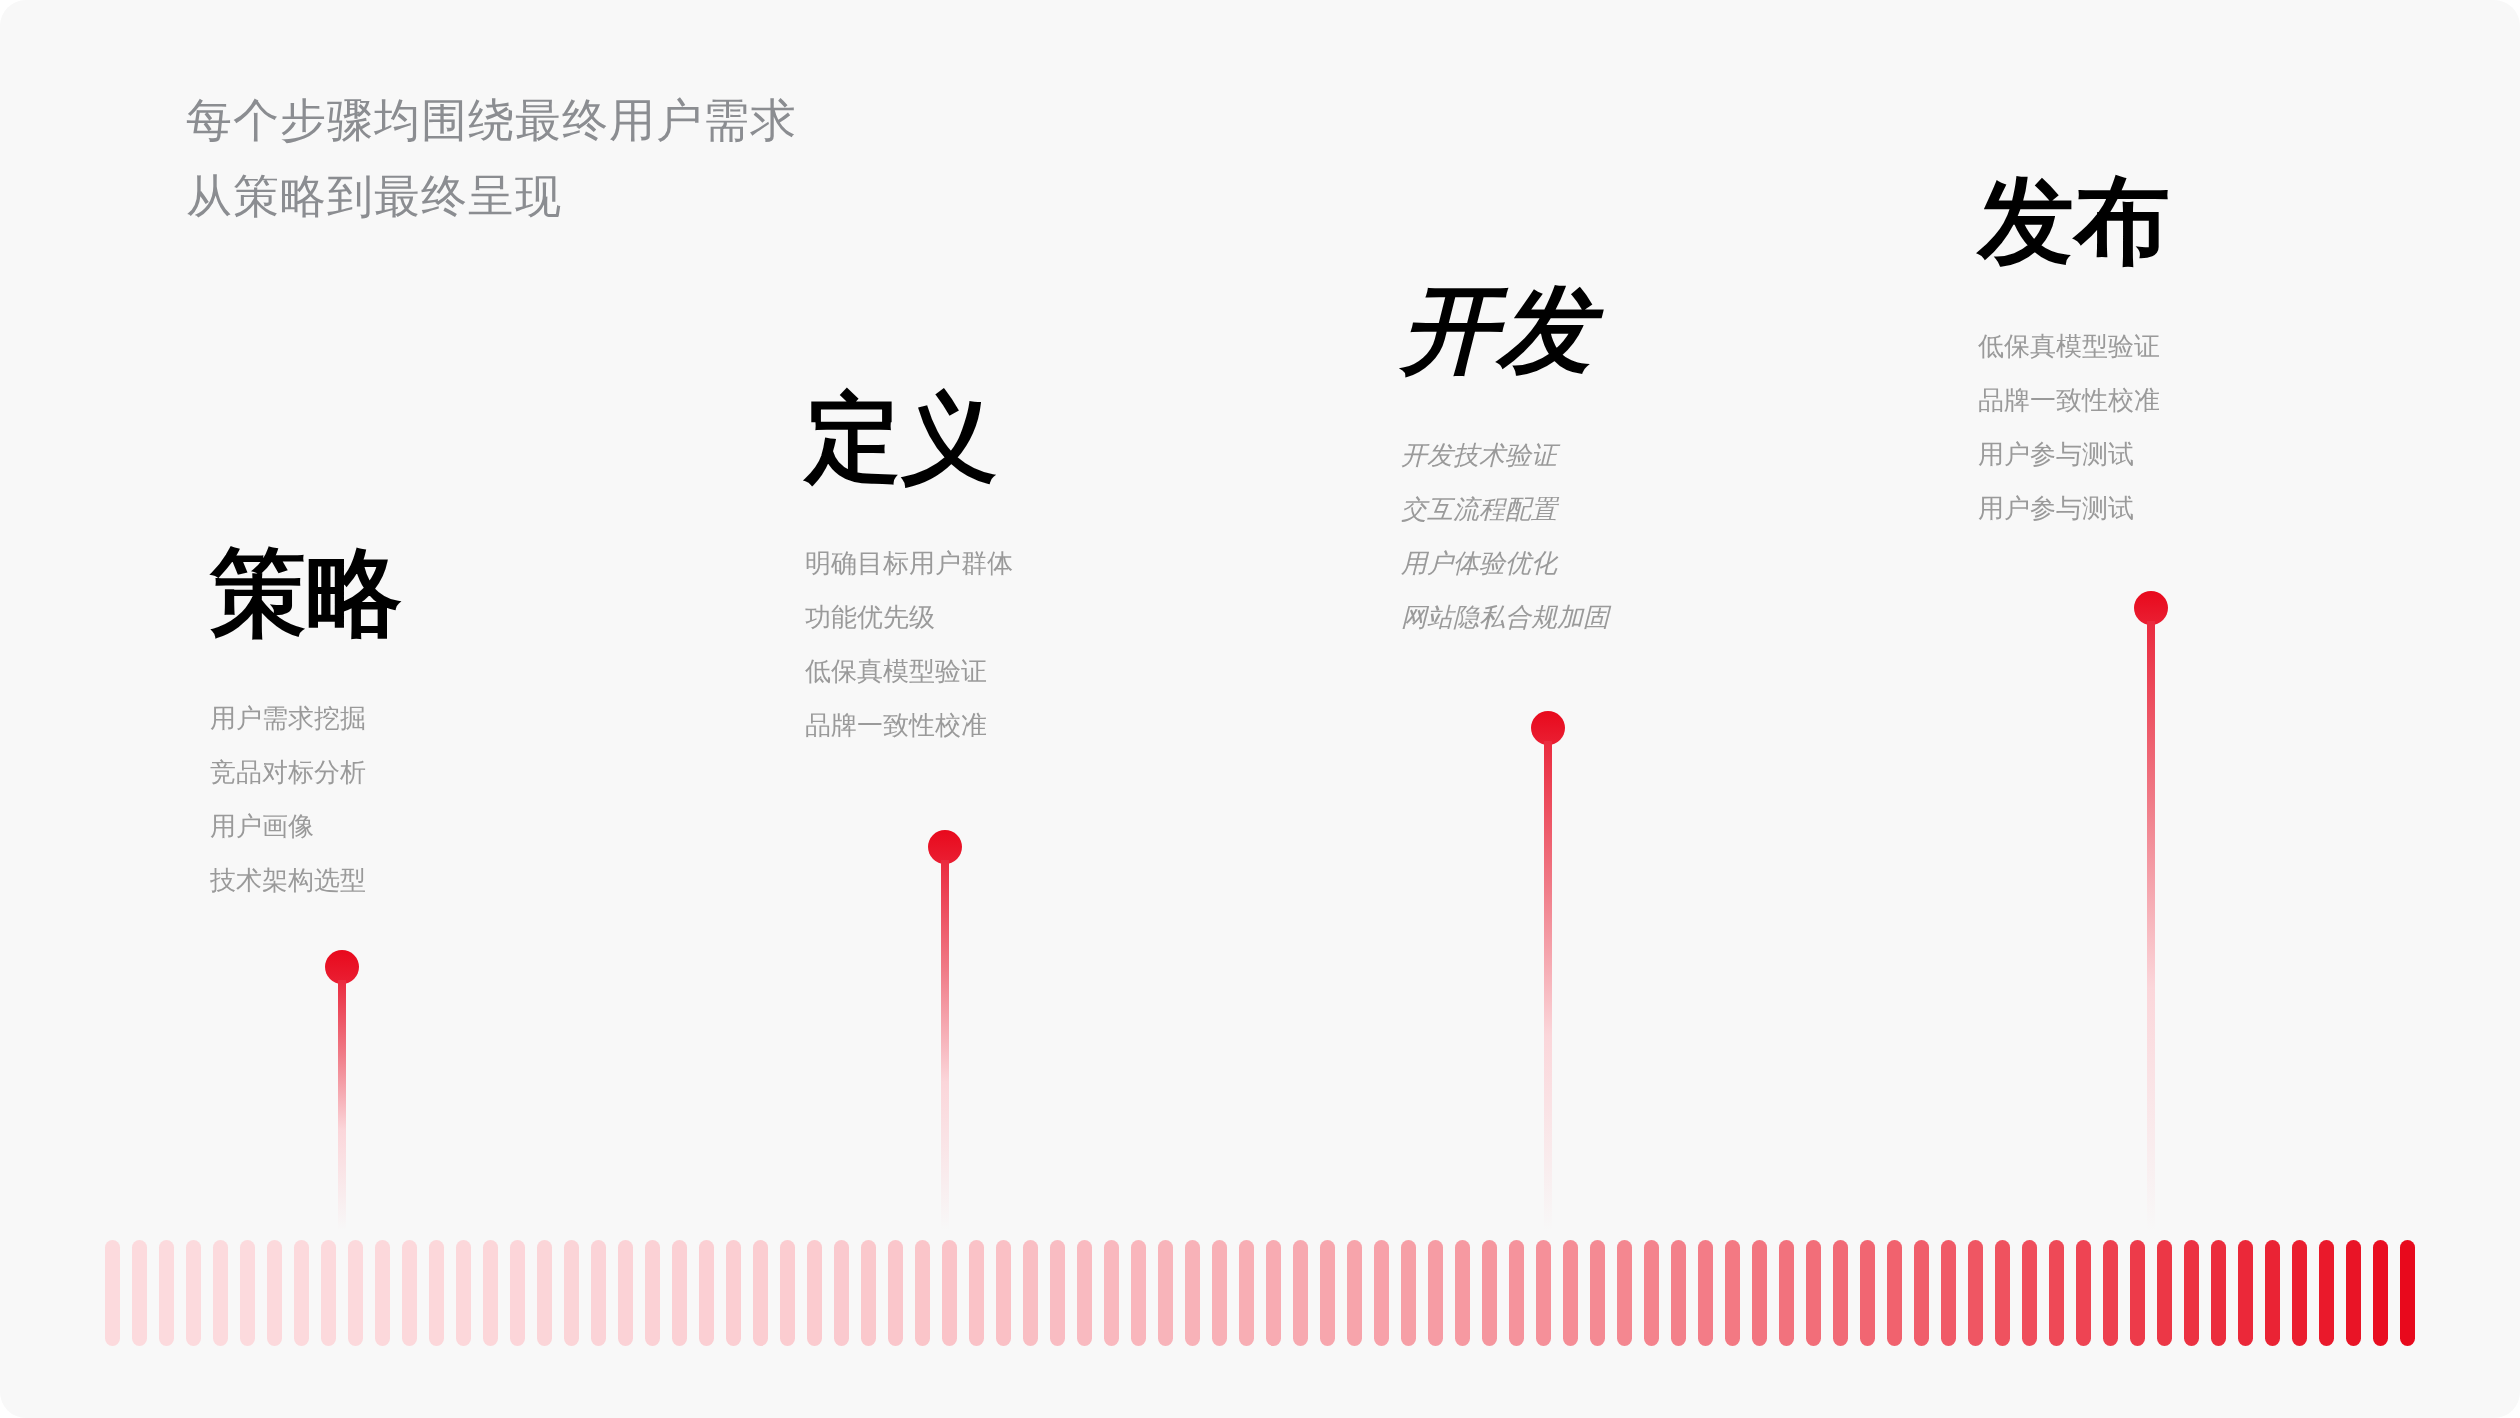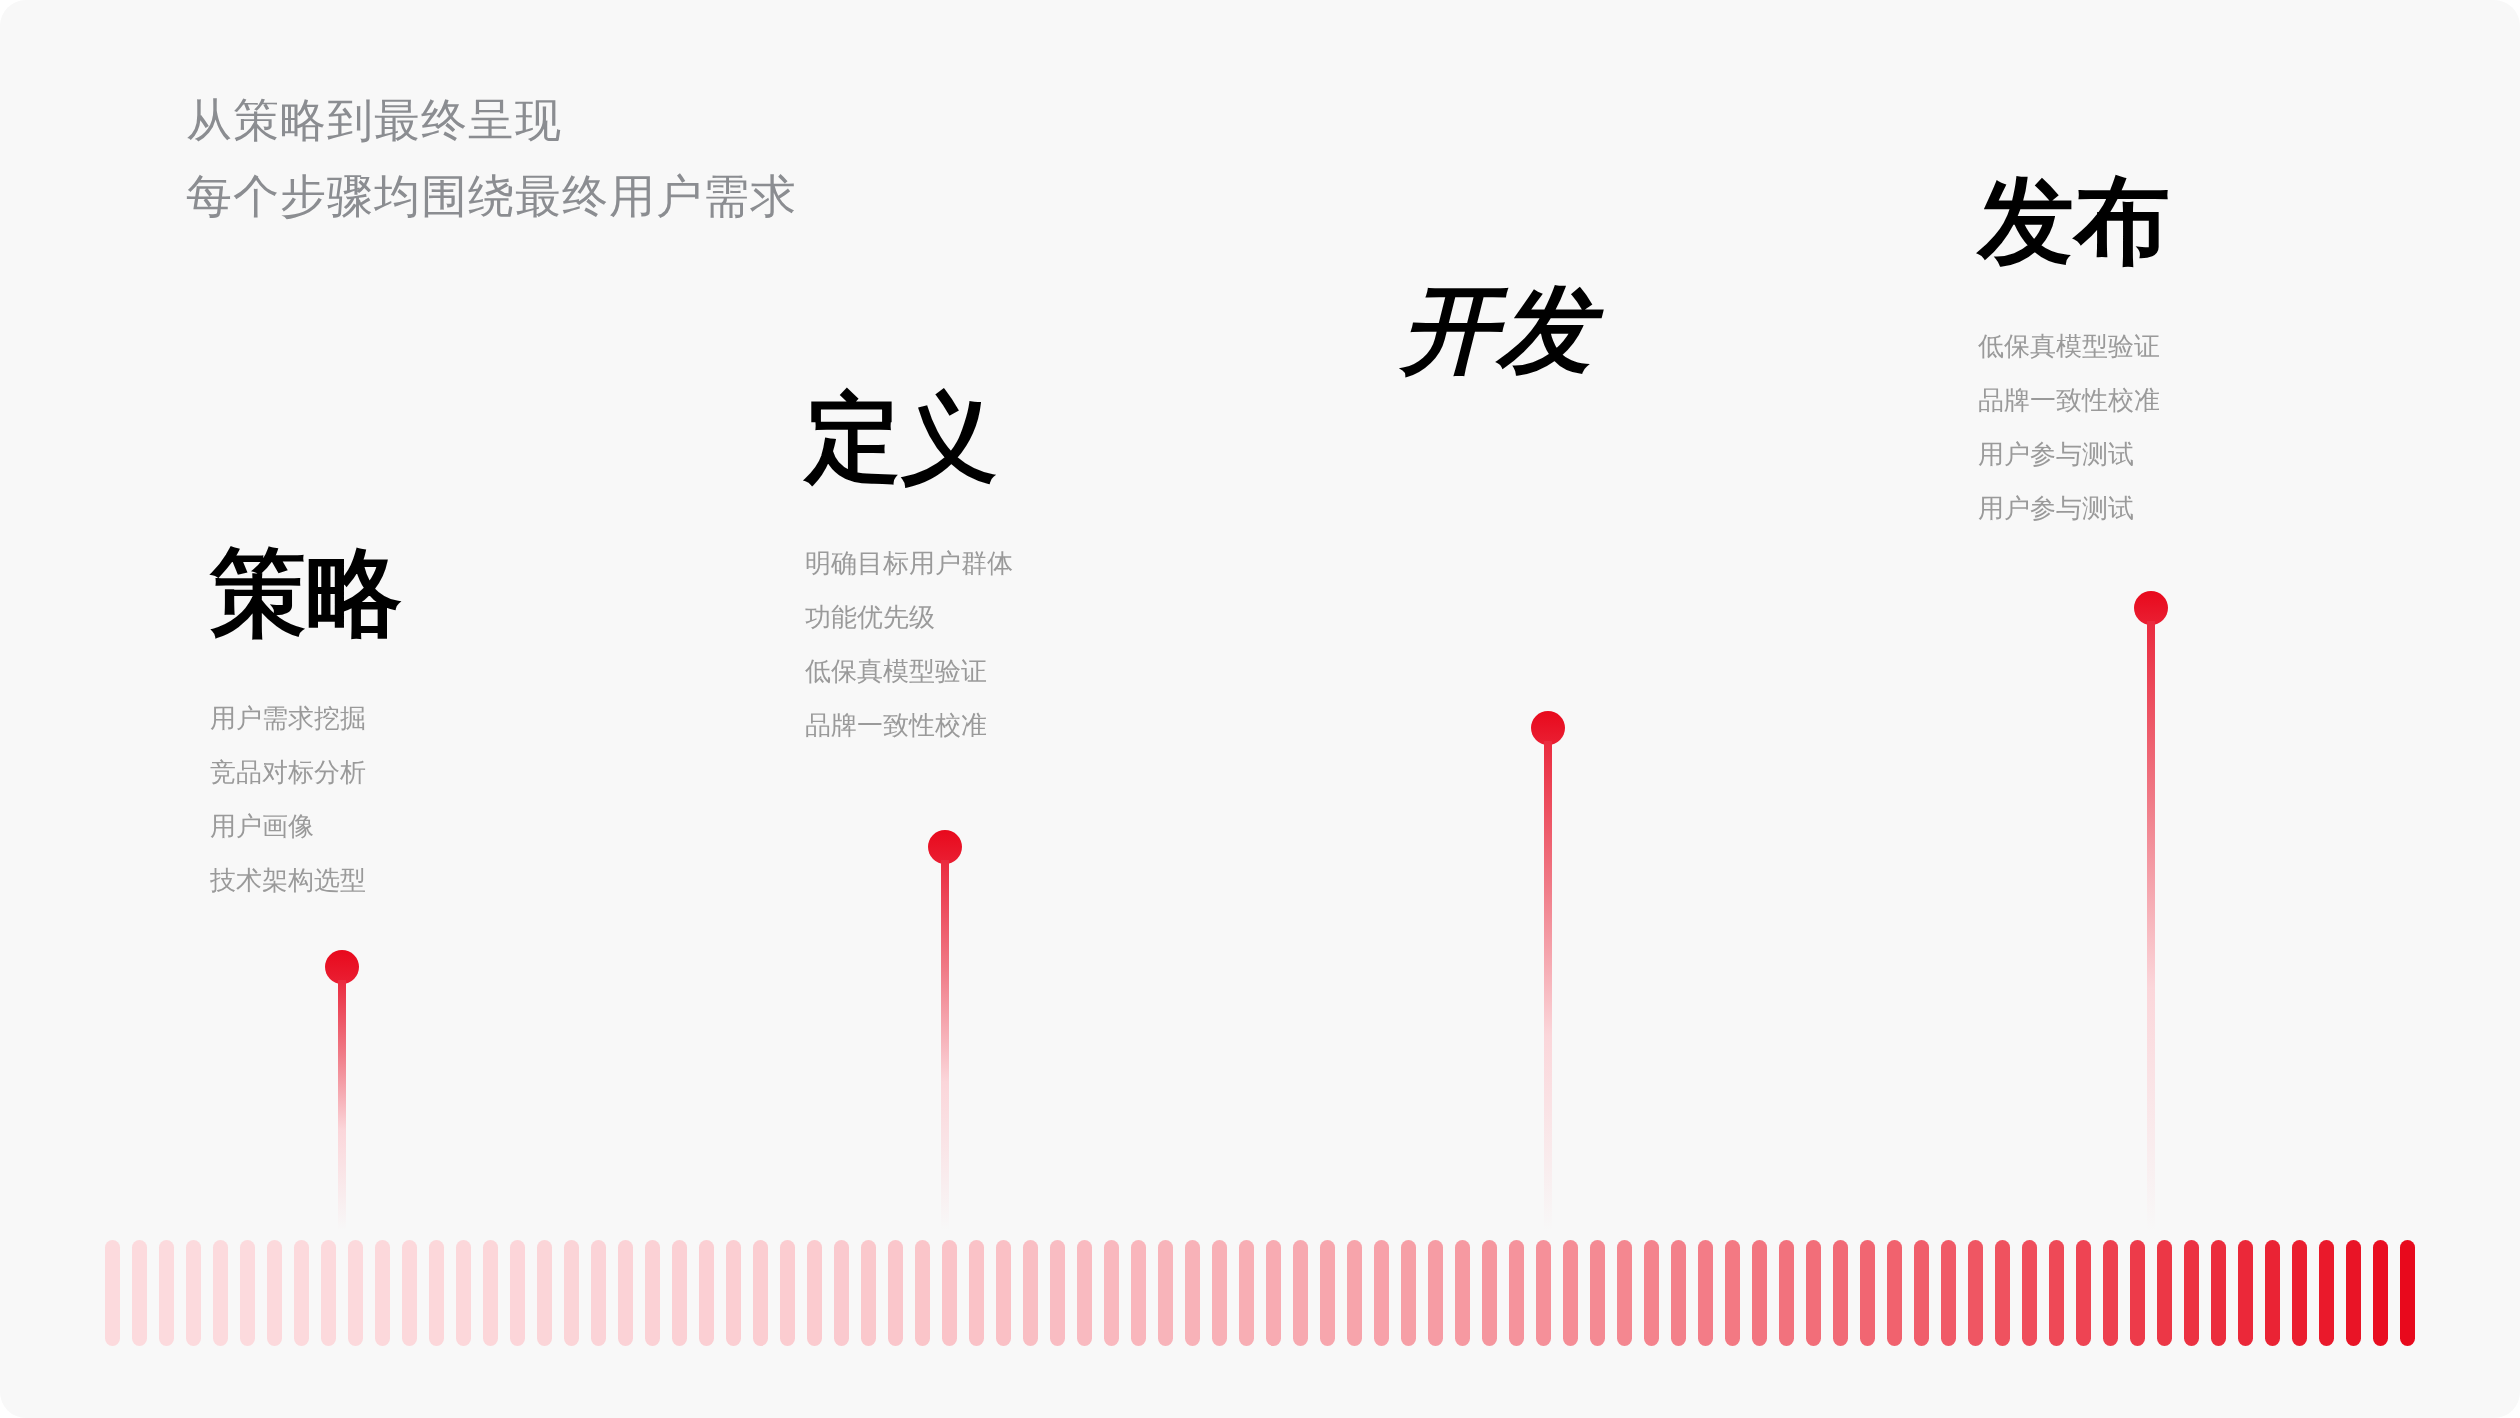--- a/index.html
+++ b/index.html
@@ -22,22 +22,22 @@
               background: linear-gradient(180deg, #ea2a3e 0%, #f07c88 30%, #fbd6da 60%, rgba(252,226,229,0) 100%); }
   .bars { position: absolute; left: 105px; top: 1240px; height: 106px; }
   .bar { position: absolute; top: 0; width: 15px; height: 106px; border-radius: 8px; }
 </style>
 </head>
 <body>
 
 <div class="card">
 
   <div class="subtitle">
+    <div>每个步骤均围绕最终用户需求</div>
     <div>从策略到最终呈现</div>
-    <div>每个步骤均围绕最终用户需求</div>
   </div>
 
   <div class="stage" style="left:805px; top:390px;">
     <div class="stage-title">定义</div>
     <div class="stage-items">
       <div class="stage-item">明确目标用户群体</div>
       <div class="stage-item">功能优先级</div>
       <div class="stage-item">低保真模型验证</div>
       <div class="stage-item">品牌一致性校准</div>
     </div>
@@ -48,20 +48,26 @@
     <div class="stage-items">
       <div class="stage-item">用户需求挖掘</div>
       <div class="stage-item">竞品对标分析</div>
       <div class="stage-item">用户画像</div>
       <div class="stage-item">技术架构选型</div>
     </div>
   </div>
 
   <div class="stage" style="left:1401px; top:282px;font-style:italic;">
     <div class="stage-title">开发</div>
+    <div class="stage-items">
+      <div class="stage-item">开发技术验证</div>
+      <div class="stage-item">交互流程配置</div>
+      <div class="stage-item">用户体验优化</div>
+      <div class="stage-item">网站隐私合规加固</div>
+    </div>
   </div>
 
   <div class="stage" style="left:1978px; top:173px;">
     <div class="stage-title">发布</div>
     <div class="stage-items">
       <div class="stage-item">低保真模型验证</div>
       <div class="stage-item">品牌一致性校准</div>
       <div class="stage-item">用户参与测试</div>
       <div class="stage-item">用户参与测试</div>
     </div>

